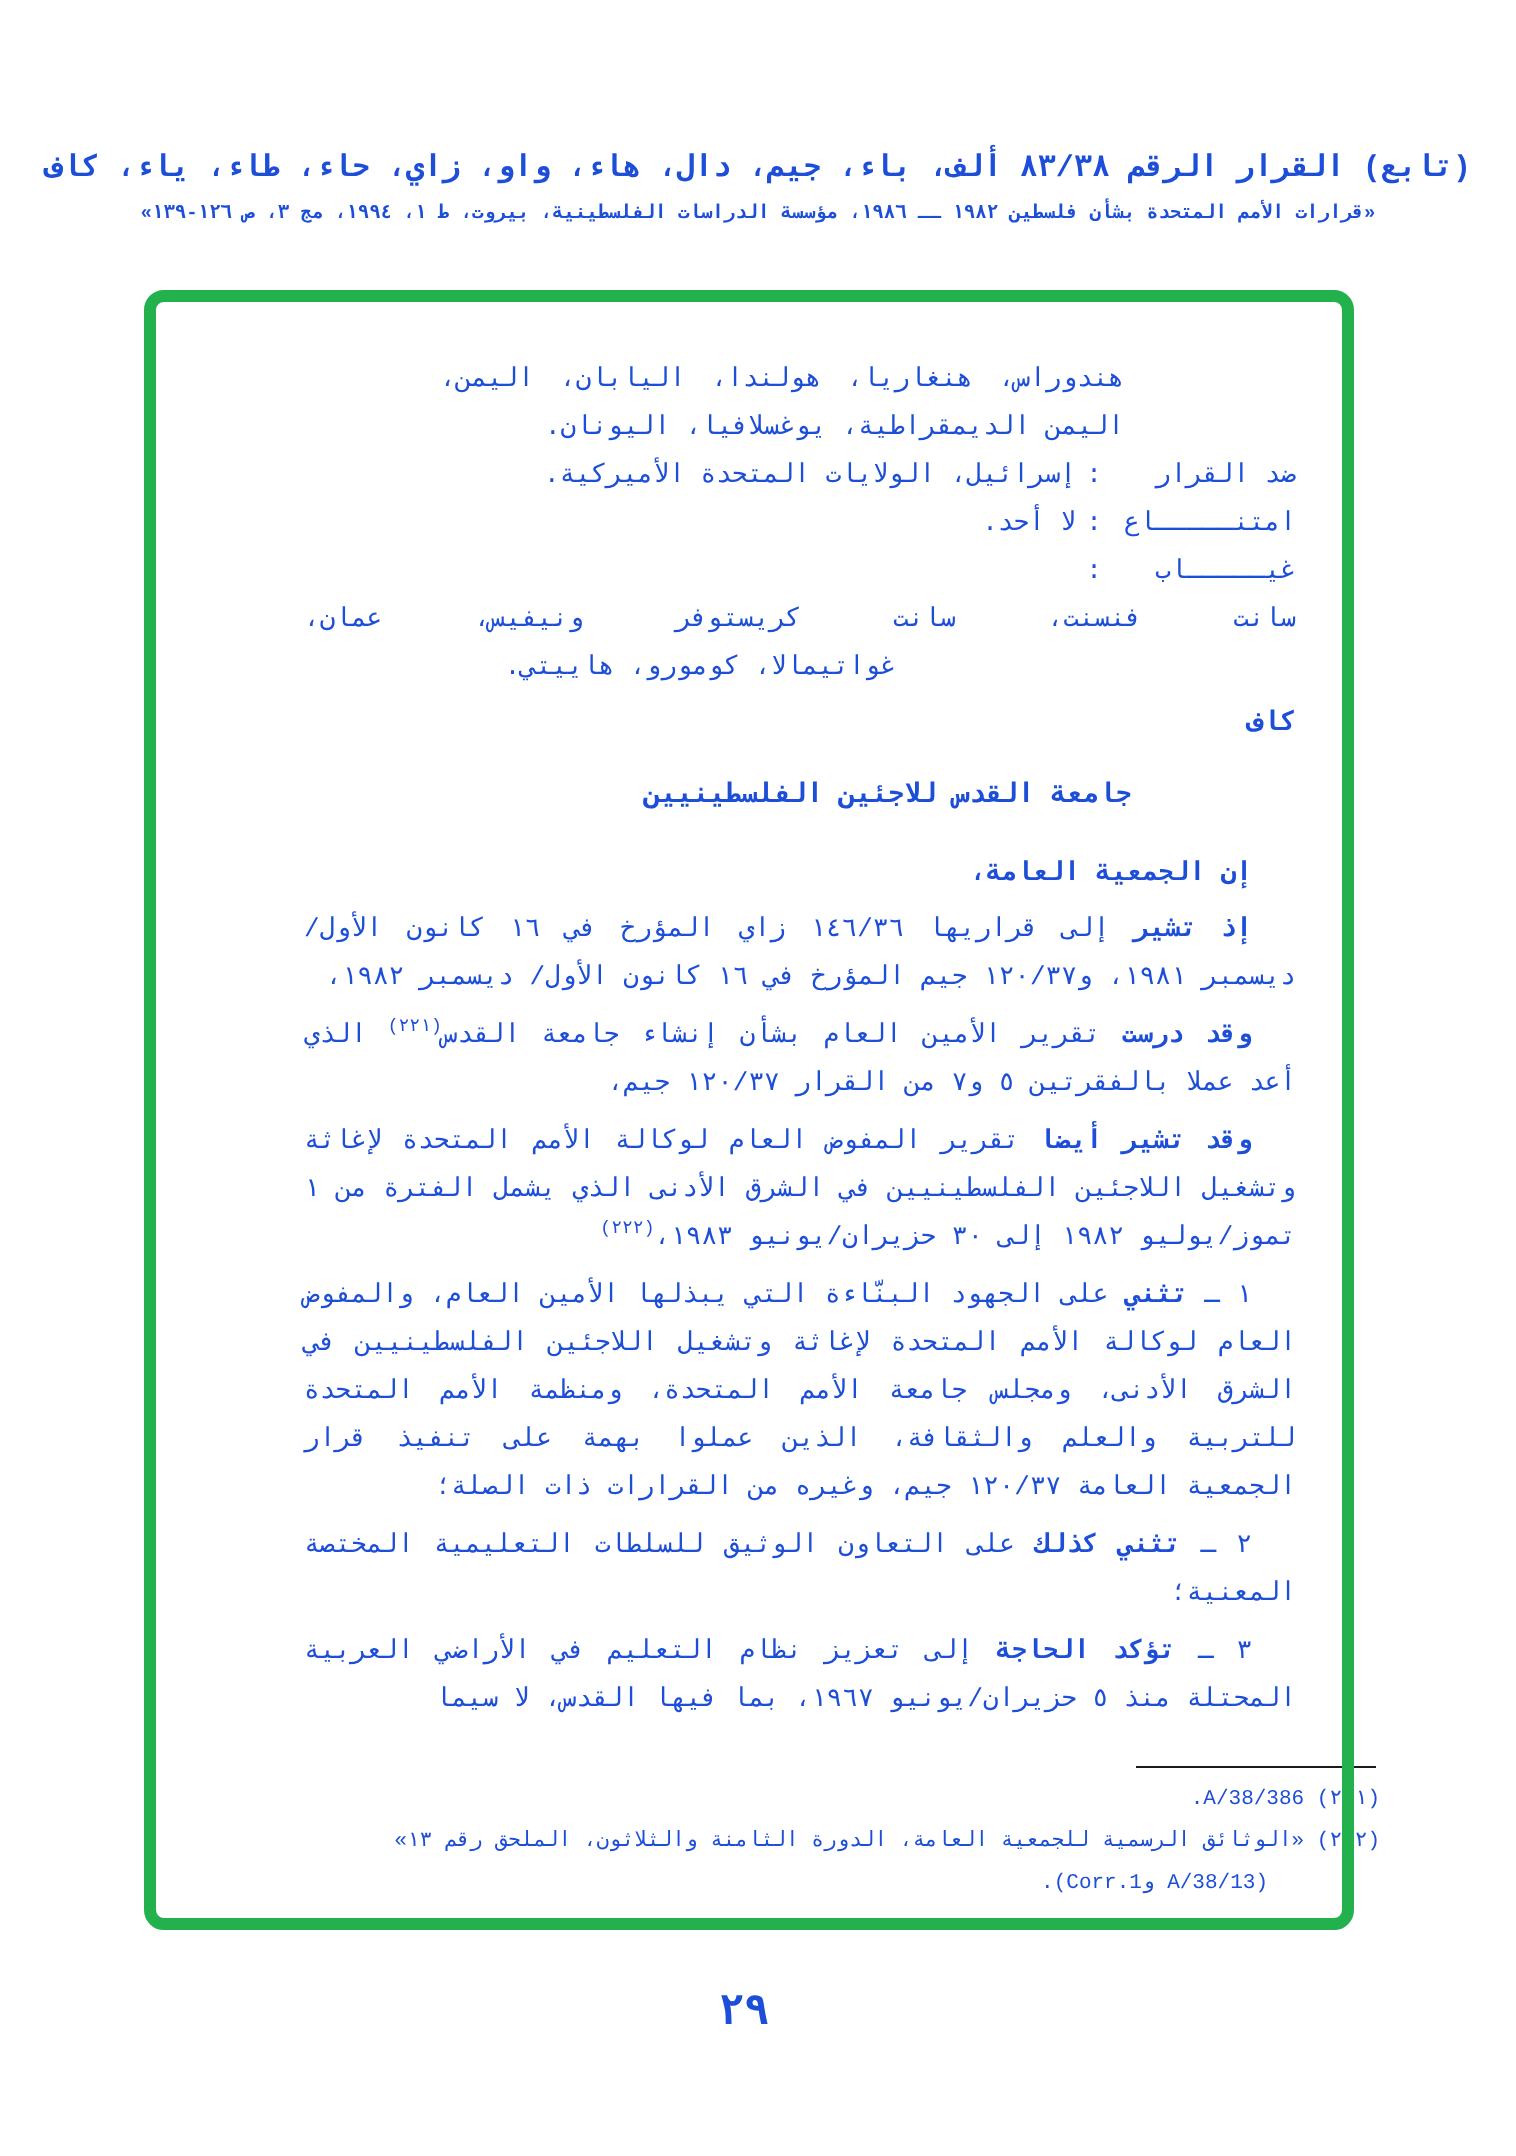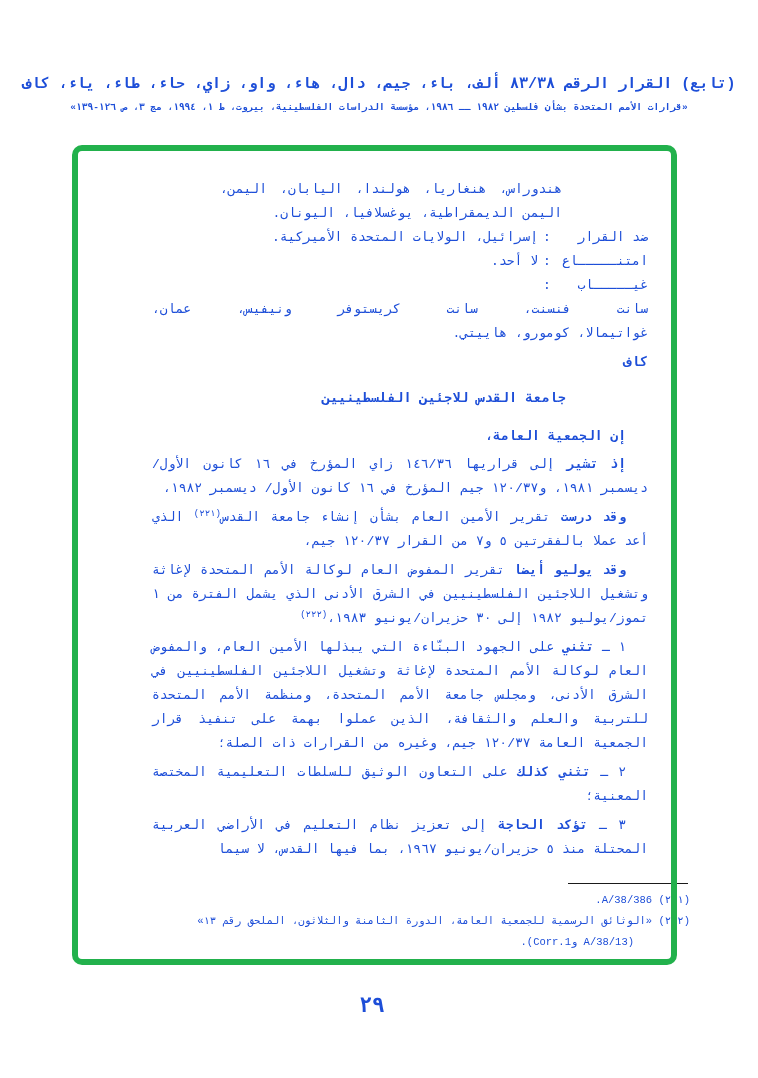--- a/index.html
+++ b/index.html
@@ -31,21 +31,21 @@
 
   .favor-l1 { margin:0 86px 0 68px; text-align:justify; text-align-last:justify; }
   .favor-l2 { margin-right:86px; text-align:right; }
 
   .vote-row   { display:flex; }
   .vote-label { flex:0 0 92px; }
   .vote-colon { flex:0 0 18px; text-align:center; }
   .vote-value { flex:1; }
 
   .absent-l2 { text-align:justify; text-align-last:justify; }
-  .absent-l3 { white-space:nowrap; }
+  .absent-l3 { margin-right:200px; white-space:nowrap; }
 
   .section-letter { text-align:right; font-weight:bold; margin:5px 0 2px 88px; font-size:13.5px; }
   .section-title  { text-align:center; font-weight:bold; margin:12px 0 14px 88px; font-size:13.5px; }
 
   .opening { font-weight:bold; text-indent:22px; margin:2px 0 4px; }
   .para    { margin:0 0 5px; text-indent:22px; }
   .para b  { font-weight:bold; }
   sup.fn-ref { font-size:9px; line-height:0; }
 
   
@@ -101,21 +101,21 @@
 
     <div class="section-letter">كاف</div>
     <div class="section-title">جامعة القدس للاجئين الفلسطينيين</div>
 
     <div class="opening">إن الجمعية العامة،</div>
 
     <p class="para"><b>إذ تشير</b><span> إلى قراريها ١٤٦/٣٦ زاي المؤرخ في ١٦ كانون الأول/ ديسمبر ١٩٨١، و١٢٠/٣٧ جيم المؤرخ في ١٦ كانون الأول/ ديسمبر ١٩٨٢،</span></p>
 
     <p class="para"><b>وقد درست</b><span> تقرير الأمين العام بشأن إنشاء جامعة القدس</span><sup class="fn-ref">(٢٢١)</sup><span> الذي أعد عملا بالفقرتين ٥ و٧ من القرار ١٢٠/٣٧ جيم،</span></p>
 
-    <p class="para"><b>وقد يوليو أيضا</b><span> تقرير المفوض العام لوكالة الأمم المتحدة لإغاثة وتشغيل اللاجئين الفلسطينيين في الشرق الأدنى الذي يشمل الفترة من ١ تموز/يوليو ١٩٨٢ إلى ٣٠ حزيران/يونيو ١٩٨٣،</span><sup class="fn-ref">(٢٢٢)</sup></p>
+    <p class="para"><b>وقد تشير أيضا</b><span> تقرير المفوض العام لوكالة الأمم المتحدة لإغاثة وتشغيل اللاجئين الفلسطينيين في الشرق الأدنى الذي يشمل الفترة من ١ تموز/يوليو ١٩٨٢ إلى ٣٠ حزيران/يونيو ١٩٨٣،</span><sup class="fn-ref">(٢٢٢)</sup></p>
 
     <p class="para"><span>١ ـ</span> <b>تثني</b><span> على الجهود البنّاءة التي يبذلها الأمين العام، والمفوض العام لوكالة الأمم المتحدة لإغاثة وتشغيل اللاجئين الفلسطينيين في الشرق الأدنى، ومجلس جامعة الأمم المتحدة، ومنظمة الأمم المتحدة للتربية والعلم والثقافة، الذين عملوا بهمة على تنفيذ قرار الجمعية العامة ١٢٠/٣٧ جيم، وغيره من القرارات ذات الصلة؛</span></p>
 
     <p class="para"><span>٢ ـ</span> <b>تثني كذلك</b><span> على التعاون الوثيق للسلطات التعليمية المختصة المعنية؛</span></p>
 
     <p class="para"><span>٣ ـ</span> <b>تؤكد الحاجة</b><span> إلى تعزيز نظام التعليم في الأراضي العربية المحتلة منذ ٥ حزيران/يونيو ١٩٦٧، بما فيها القدس، لا سيما</span></p>
 
   </div>
 
   <div class="fn-divider"></div>

